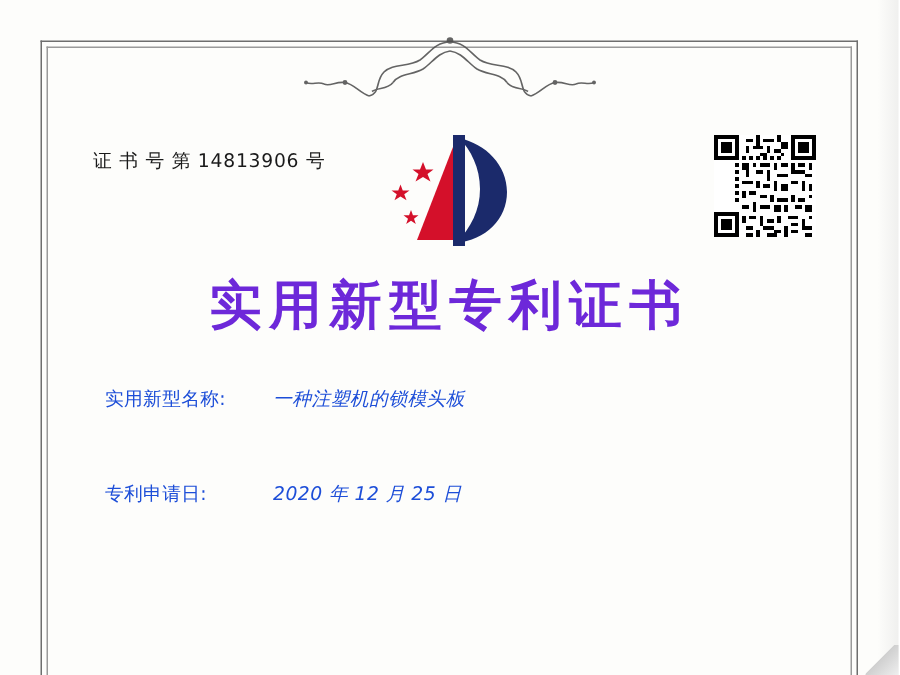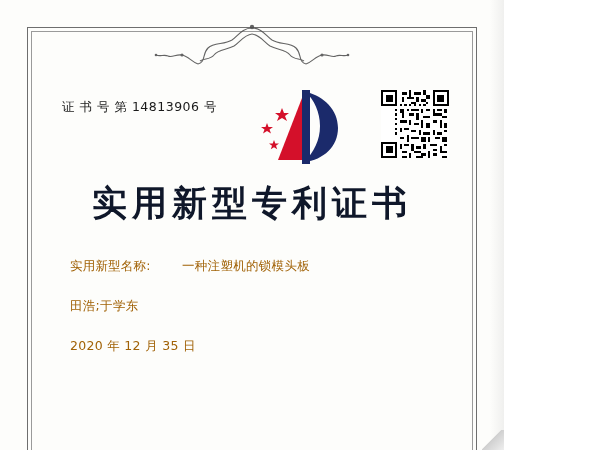--- a/index.html
+++ b/index.html
@@ -8,21 +8,21 @@
     background: #ffffff;
   }
   body {
     width: 600px;
     height: 450px;
     font-family: "Liberation Serif", serif;
     overflow: hidden;
   }
   .certificate {
     position: relative;
-    width: 504px;
+    width: 599px;
     height: 450px;
     background: #fdfdfb;
     box-sizing: border-box;
   }
   
   .frame-outer {
     position: absolute;
     left: 27px;
     top: 27px;
     right: 27px;
@@ -82,47 +82,48 @@
   
   .title {
     position: absolute;
     left: 0;
     right: 0;
     top: 180px;
     text-align: center;
     font-size: 35px;
     font-weight: bold;
     letter-spacing: 5px;
-    color: #0f172a;
+    color: #6d28d9;
     font-family: "DejaVu Sans", sans-serif;
   }
   
   .fields {
     position: absolute;
     left: 70px;
     top: 258px;
     right: 60px;
   }
   .field-row {
     display: flex;
     align-items: center;
     margin-bottom: 23px;
     font-size: 12.5px;
-    color: #a16207;
+    color: #1d4ed8;
     font-family: "DejaVu Sans", sans-serif;
   }
   .field-label {
     width: 112px;
     flex: 0 0 112px;
     white-space: nowrap;
     letter-spacing: 0.2px;
   }
   .field-value {
     white-space: nowrap;
     letter-spacing: 0.3px;
+    font-style: italic;
   }
   
   .edge-shade {
     position: absolute;
     right: 0;
     top: 0;
     width: 14px;
     height: 450px;
     background: linear-gradient(to right, rgba(255,255,255,0) 0%, rgba(200,200,200,0.25) 100%);
     pointer-events: none;
@@ -291,26 +292,26 @@
   <div class="title">实用新型专利证书</div>
 
   <div class="fields">
 
     <div class="field-row">
       <div class="field-label">实用新型名称:</div>
       <div class="field-value">一种注塑机的锁模头板</div>
     </div>
 
     <div class="field-row">
-      <div class="field-value">田浩;于学东</div>
     </div>
 
 
     <div class="field-row">
-      <div class="field-value">2020 年 12 月 35 日</div>
+      <div class="field-label">专利申请日:</div>
+      <div class="field-value">2020 年 12 月 25 日</div>
     </div>
 
     <div class="field-row">
     </div>
 
   </div>
 
   <div class="edge-shade"></div>
   <div class="corner-fold"></div>
 

